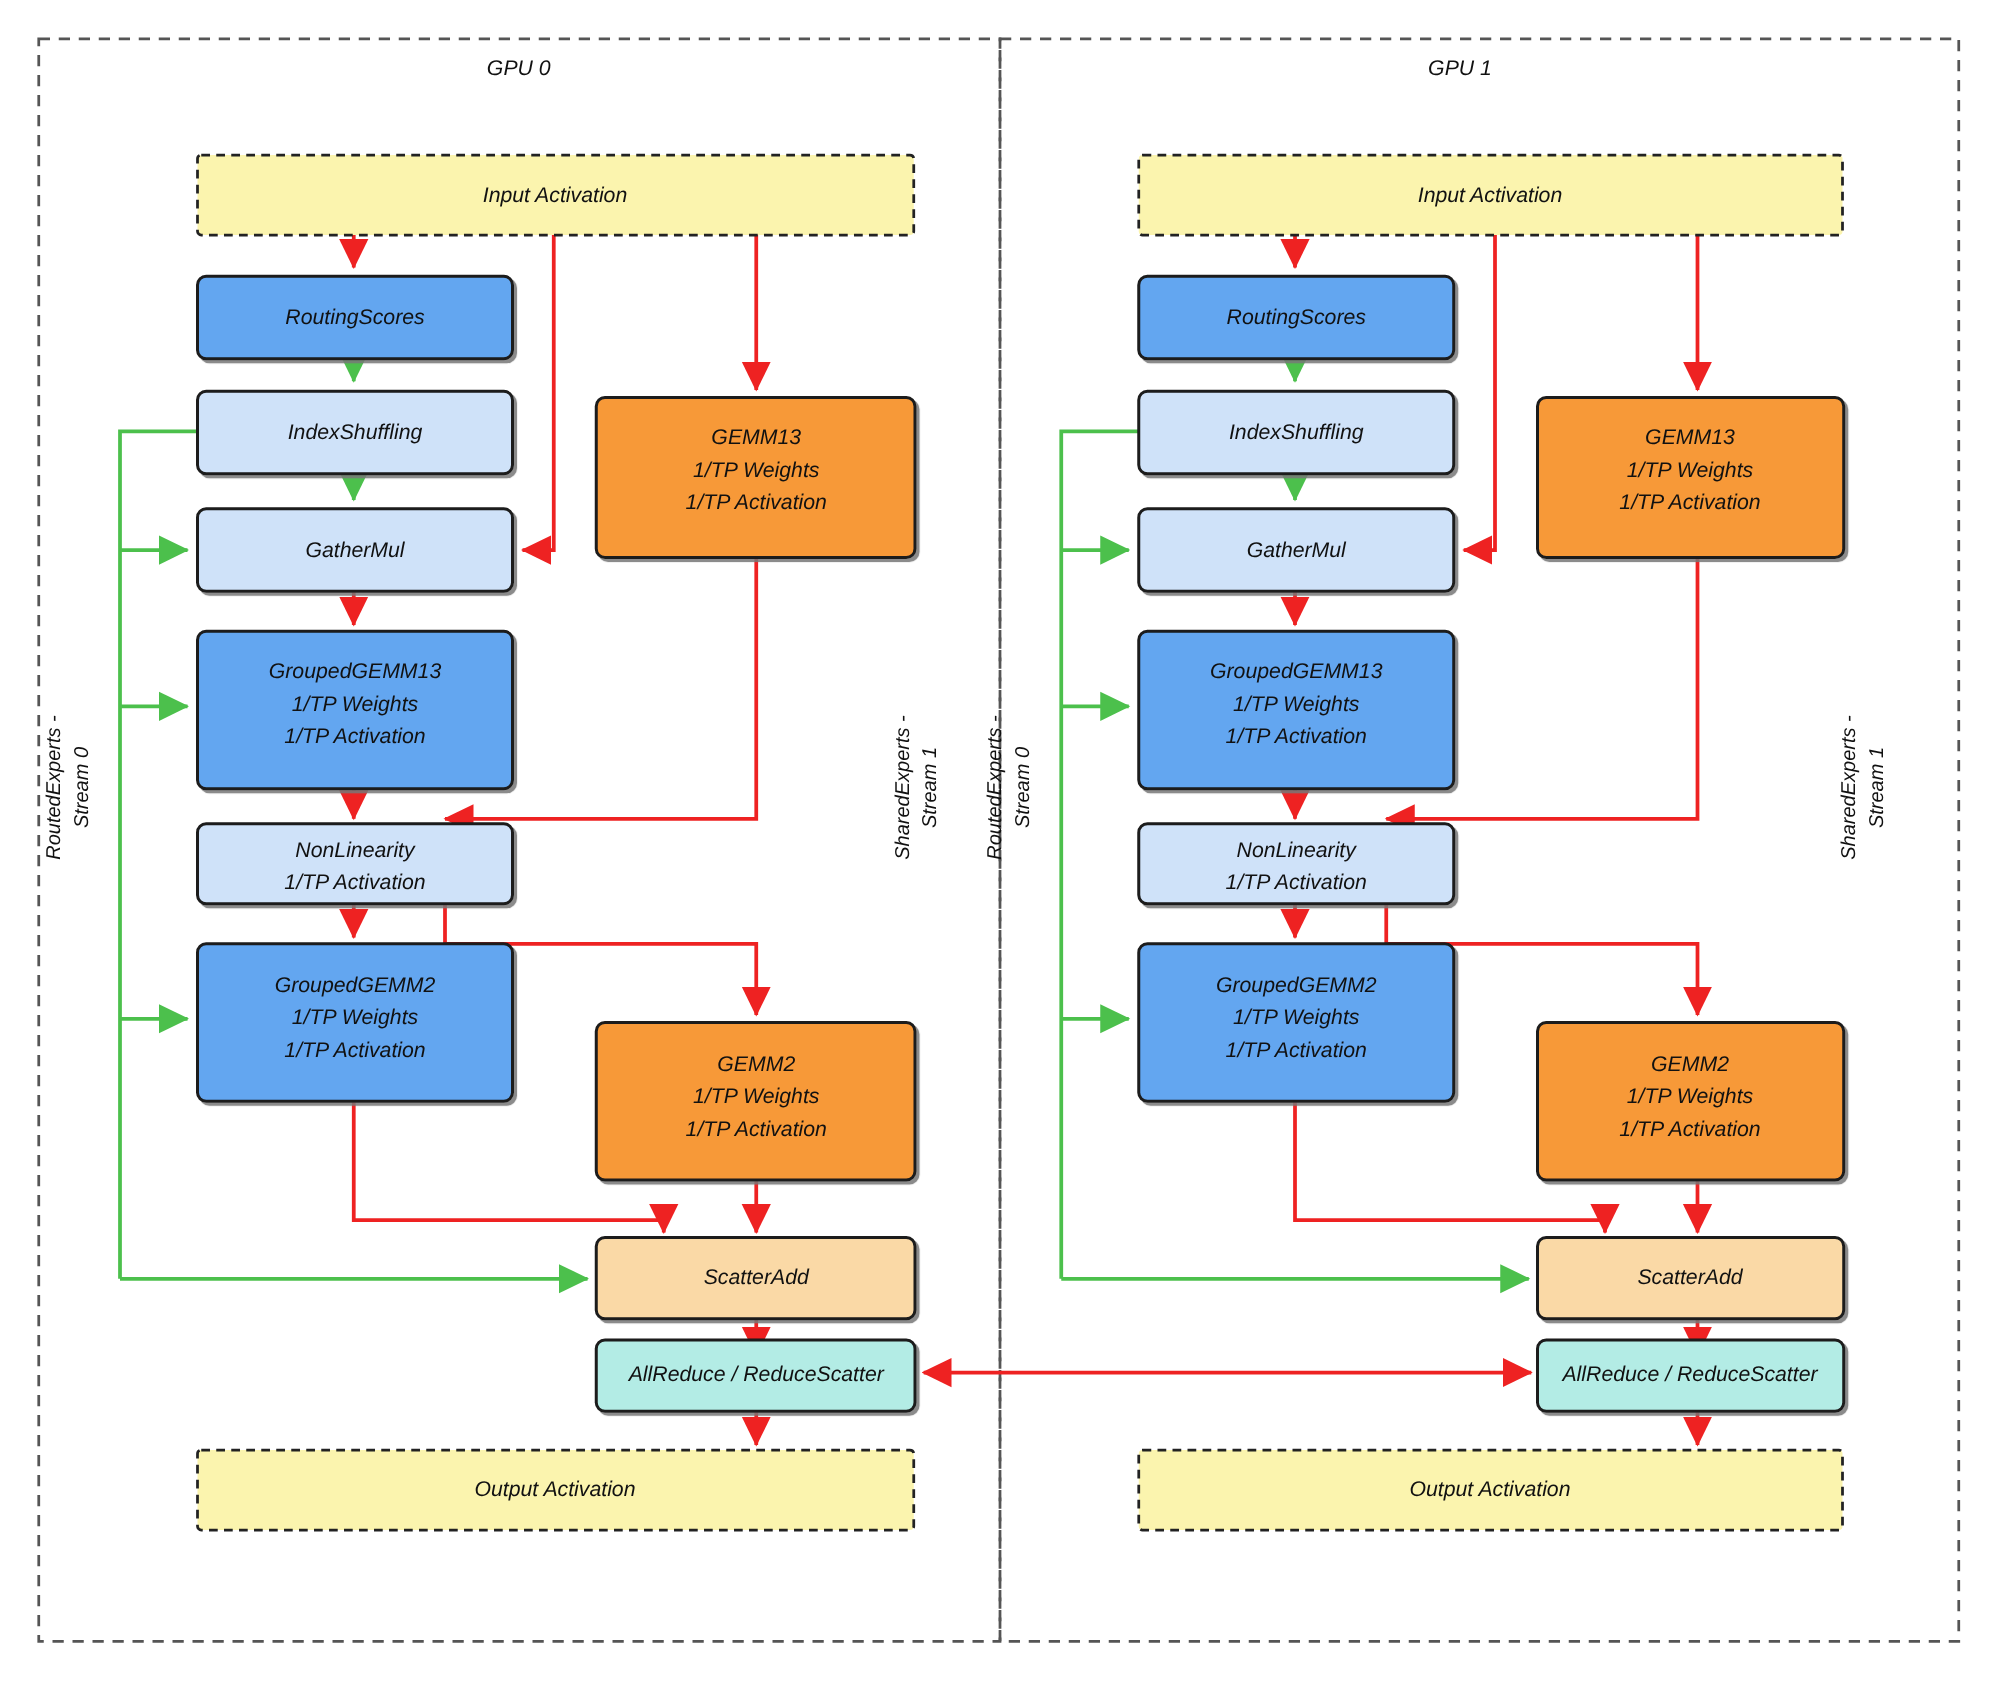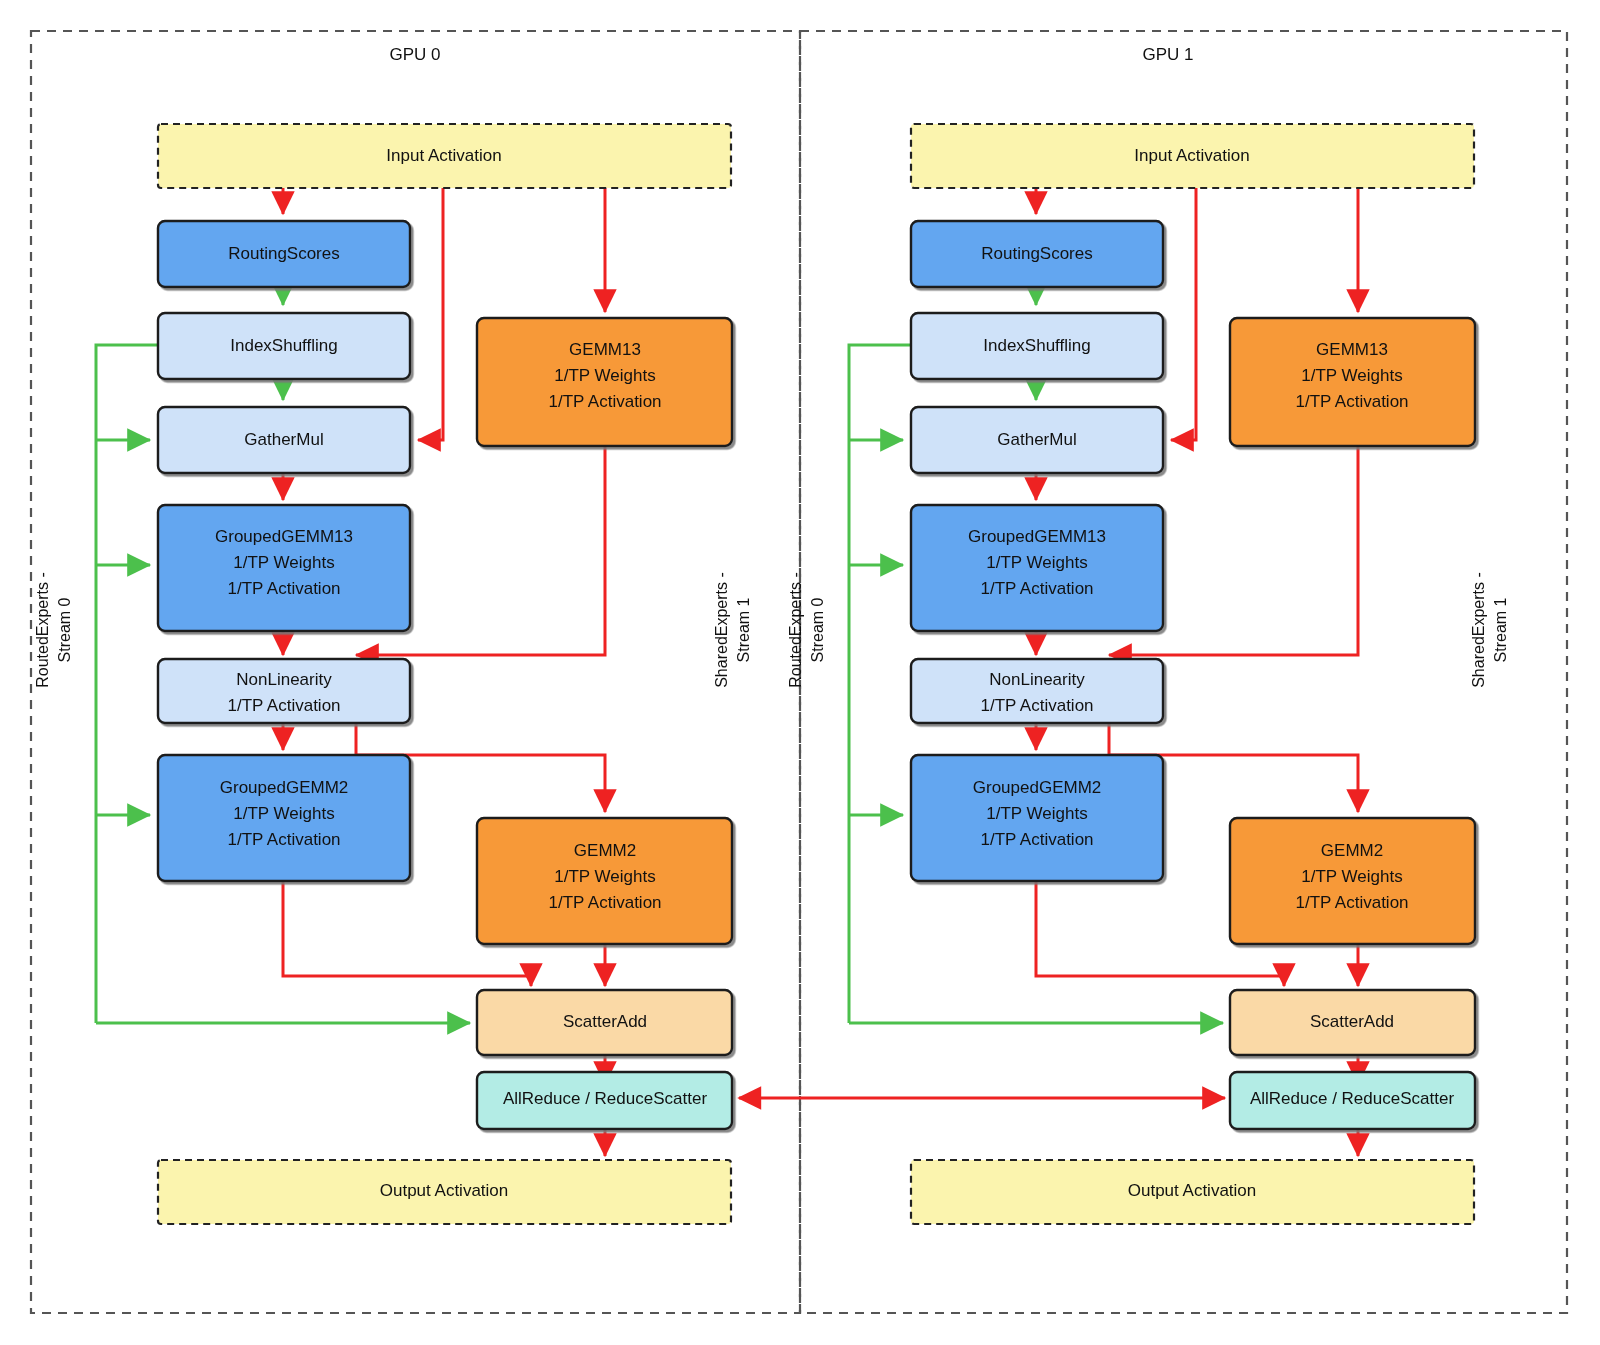--- a/index.html
+++ b/index.html
@@ -1,18 +1,18 @@
 <!DOCTYPE html>
 <html><head>
 <meta charset="utf-8">
 <style>
   html,body{margin:0;padding:0;background:#ffffff;}
   body{width:1600px;height:1345px;overflow:hidden;
        font-family:"Liberation Sans","DejaVu Sans",sans-serif;}
-  #stage{position:relative;width:1561px;height:1345px;}
+  #stage{position:relative;width:1561px;height:1345px;font-style:italic;}
   svg{position:absolute;left:0;top:0;width:1600px;height:1345px;}
   .boxtext{font-family:"Liberation Sans","DejaVu Sans",sans-serif;
            font-size:17px;fill:#111111;text-anchor:middle;dominant-baseline:middle;}
   .paneltitle{font-family:"Liberation Sans","DejaVu Sans",sans-serif;
               font-size:17px;fill:#111111;text-anchor:middle;}
   .vlabel{font-family:"Liberation Sans","DejaVu Sans",sans-serif;
           font-size:16px;fill:#111111;text-anchor:middle;}
 </style>
 </head>
 <body>

